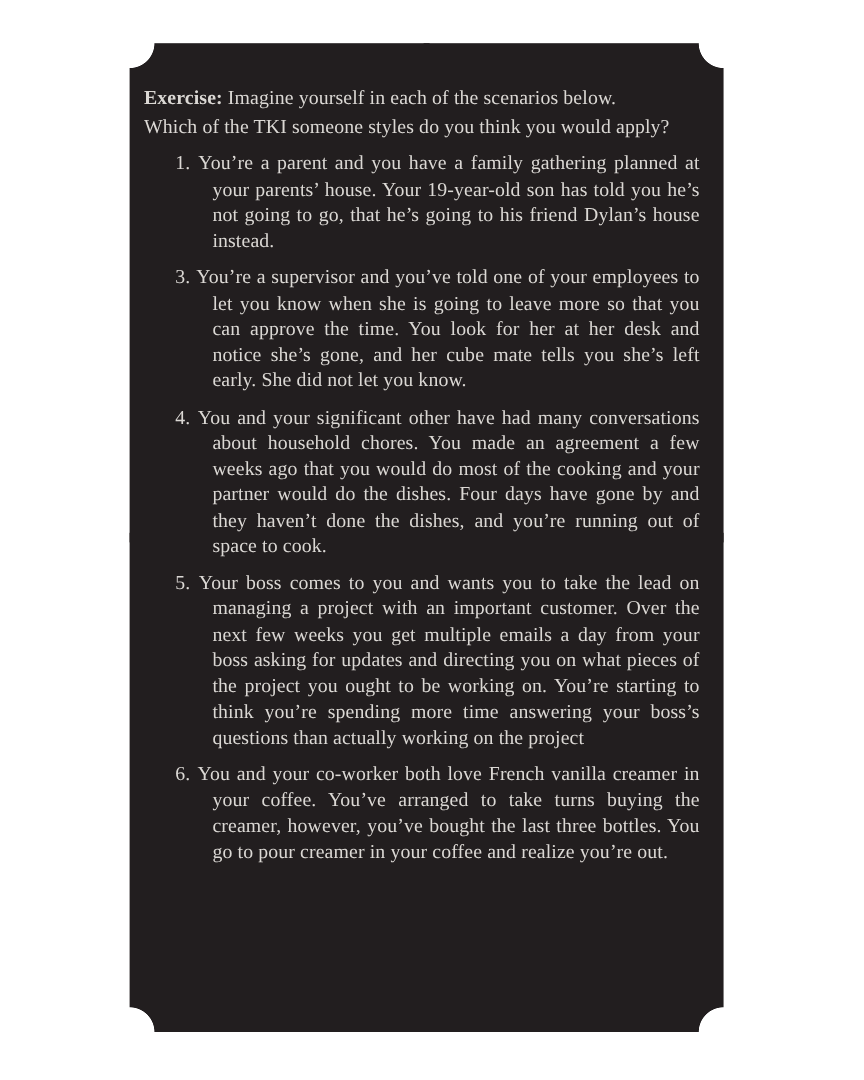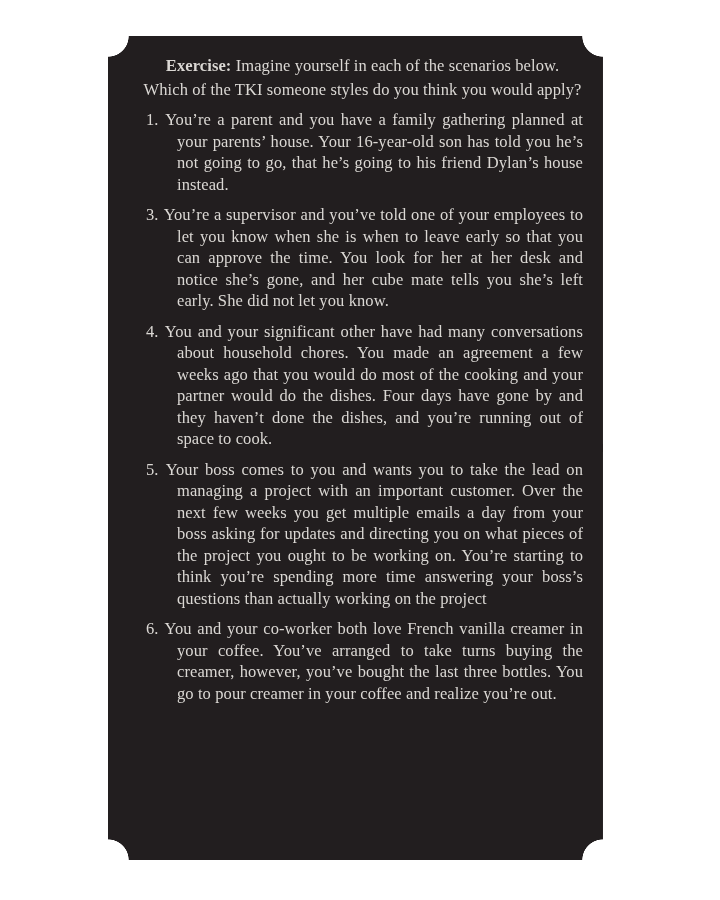--- a/index.html
+++ b/index.html
@@ -27,22 +27,22 @@
     padding:18px 20px 16px 38px;
     overflow:hidden;
     color: var(--card-text);
     background:
       radial-gradient(circle 21px at 0 0,       transparent 97%, var(--card-bg) 100%) top left    / 50.5% 50.5% no-repeat,
       radial-gradient(circle 21px at 100% 0,    transparent 97%, var(--card-bg) 100%) top right   / 50.5% 50.5% no-repeat,
       radial-gradient(circle 21px at 0 100%,    transparent 97%, var(--card-bg) 100%) bottom left / 50.5% 50.5% no-repeat,
       radial-gradient(circle 21px at 100% 100%, transparent 97%, var(--card-bg) 100%) bottom right/ 50.5% 50.5% no-repeat;
   }
   .heading{
-    margin:0 -22px 7px -26px;
-    text-align:center;
+    margin:16px -22px 7px -26px;
+    text-align:left;
     font-size:16.5px;
     line-height:24px;
     letter-spacing:0.1px;
   }
   .heading .hline{
     display:block;
     white-space:nowrap;
   }
   .heading .bold{ font-weight:bold; }
   .item{
@@ -61,24 +61,24 @@
 <body>
 
 <div class="stage">
   <div class="card">
 
     <p class="heading">
       <span class="hline"><span class="bold">Exercise:</span> <span>Imagine yourself in each of the scenarios below.</span></span>
       <span class="hline">Which of the TKI someone styles do you think you would apply?</span>
     </p>
 
-    <p class="item"><span class="num">1.</span> <span>You’re a parent and you have a family gathering planned at your parents’ house. Your 16-year-old son has told you he’s not going to go, that he’s going to his friend Dylan’s house instead.</span></p>
+    <p class="item"><span class="num">1.</span> <span>You’re a parent and you have a family gathering planned at your parents’ house. Your 19-year-old son has told you he’s not going to go, that he’s going to his friend Dylan’s house instead.</span></p>
 
 
-    <p class="item"><span class="num">3.</span> <span>You’re a supervisor and you’ve told one of your employees to let you know when she is when to leave early so that you can approve the time. You look for her at her desk and notice she’s gone, and her cube mate tells you she’s left early. She did not let you know.</span></p>
+    <p class="item"><span class="num">3.</span> <span>You’re a supervisor and you’ve told one of your employees to let you know when she is going to leave more so that you can approve the time. You look for her at her desk and notice she’s gone, and her cube mate tells you she’s left early. She did not let you know.</span></p>
 
     <p class="item"><span class="num">4.</span> <span>You and your significant other have had many conversations about household chores. You made an agreement a few weeks ago that you would do most of the cooking and your partner would do the dishes. Four days have gone by and they haven’t done the dishes, and you’re running out of space to cook.</span></p>
 
     <p class="item"><span class="num">5.</span> <span>Your boss comes to you and wants you to take the lead on managing a project with an important customer. Over the next few weeks you get multiple emails a day from your boss asking for updates and directing you on what pieces of the project you ought to be working on. You’re starting to think you’re spending more time answering your boss’s questions than actually working on the project</span></p>
 
     <p class="item"><span class="num">6.</span> <span>You and your co-worker both love French vanilla creamer in your coffee. You’ve arranged to take turns buying the creamer, however, you’ve bought the last three bottles. You go to pour creamer in your coffee and realize you’re out.</span></p>
 
   </div>
 </div>
 

